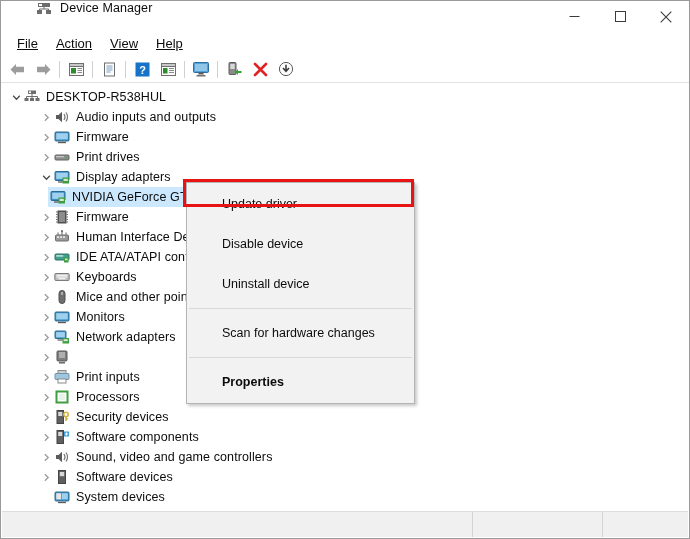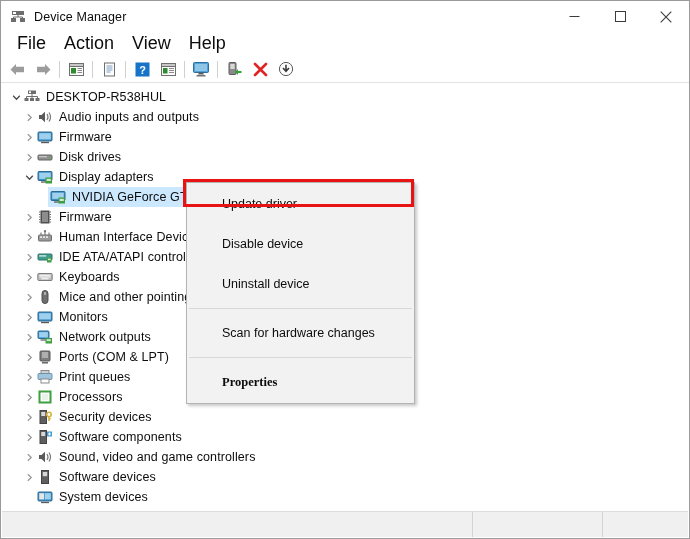--- a/index.html
+++ b/index.html
@@ -19,21 +19,22 @@
     box-sizing: border-box;
     overflow: hidden;
   }
 
   
   .titlebar {
     position: relative;
     height: 31px;
     background: #ffffff;
     display: flex;
-    align-items: center;
+    align-items: flex-start;
+    padding-left: 26px;
   }
   .title-icon {
     margin-left: 9px;
     margin-right: 8px;
     width: 16px;
     height: 16px;
     display: block;
   }
   .title-text {
     font-size: 12.5px;
@@ -59,23 +60,24 @@
 
   
   .menubar {
     height: 24px;
     display: flex;
     align-items: center;
     padding-left: 7px;
     background: #ffffff;
   }
   .menu-item {
-    font-size: 18px;
+    font-size: 13px;
     color: #0c0c0c;
     padding: 2px 9px 3px 9px;
+    text-decoration: underline;
   }
 
   
   .toolbar {
     height: 26px;
     display: flex;
     align-items: center;
     background: #ffffff;
     padding-left: 3px;
     border-bottom: 1px solid #e3e3e3;
@@ -131,21 +133,21 @@
     flex: 0 0 16px;
     margin-right: 6px;
     display: block;
   }
   .row-label {
     font-size: 12.5px;
     color: #0c0c0c;
     letter-spacing: .1px;
   }
   .depth0 { padding-left: 6px; }
-  .depth1 { padding-left: 19px; }
+  .depth1 { padding-left: 36px; }
   .depth2 { padding-left: 48px; }
 
   .row.selected .sel-bg {
     position: absolute;
     left: 46px;
     top: 0;
     height: 20px;
     background: #cce8ff;
     z-index: 0;
   }
@@ -165,21 +167,21 @@
     z-index: 20;
   }
   .ctx-item {
     height: 40px;
     display: flex;
     align-items: center;
     padding-left: 35px;
     font-size: 12.5px;
     color: #0c0c0c;
   }
-  .ctx-item.bold { font-weight: bold; font-family: Liberation Serif, serif; }
+  .ctx-item.bold { font-weight: bold; }
   .ctx-sep {
     height: 1px;
     background: #d8d8d8;
     margin: 4px 2px 4px 2px;
   }
   .ctx-highlight {
     position: absolute;
     left: 182px;
     top: 178px;
     width: 231px;
@@ -388,21 +390,21 @@
               <path d="M2.8 1.2 L6.2 4.5 L2.8 7.8" stroke="#9a9a9a" stroke-width="1.3" fill="none"></path>
             </svg>
         </span>
         <span class="row-icon">
           <svg width="16" height="16" viewBox="0 0 16 16">
             <rect x="1" y="6" width="14" height="5" rx="1" fill="#8f8f8f" stroke="#636363"></rect>
             <rect x="2" y="7.2" width="8" height="1" fill="#d6d6d6"></rect>
             <circle cx="12.6" cy="8.6" r="0.9" fill="#4caf50"></circle>
           </svg>
         </span>
-        <span class="row-label">Disk drives</span>
+        <span class="row-label">Print drives</span>
       </div>
 
       <div class="row depth1">
         <span class="twisty">
           <svg width="9" height="9" viewBox="0 0 9 9">
               <path d="M1.2 2.8 L4.5 6.2 L7.8 2.8" stroke="#4a4a4a" stroke-width="1.3" fill="none"></path>
             </svg>
         </span>
         <span class="row-icon">
           <svg width="16" height="16" viewBox="0 0 16 16">
@@ -536,53 +538,52 @@
         </span>
         <span class="row-icon">
           <svg width="16" height="16" viewBox="0 0 16 16">
             <rect x="1" y="2" width="11" height="7.5" rx="1" fill="#3e8fc4" stroke="#2b6a93"></rect>
             <rect x="2.1" y="3.1" width="8.8" height="5.3" fill="#9fd0ee"></rect>
             <path d="M3.5 11 H9.5" stroke="#5a5a5a" stroke-width="1.2"></path>
             <rect x="8.5" y="9" width="6.5" height="5.5" fill="#3f9e3f"></rect>
             <rect x="9.6" y="10.2" width="4.2" height="2" fill="#d3ead3"></rect>
           </svg>
         </span>
-        <span class="row-label">Network outputs</span>
+        <span class="row-label">Network adapters</span>
       </div>
 
       <div class="row depth1">
         <span class="twisty">
           <svg width="9" height="9" viewBox="0 0 9 9">
               <path d="M2.8 1.2 L6.2 4.5 L2.8 7.8" stroke="#9a9a9a" stroke-width="1.3" fill="none"></path>
             </svg>
         </span>
         <span class="row-icon">
           <svg width="16" height="16" viewBox="0 0 16 16">
             <rect x="3" y="2" width="10" height="10" rx="1" fill="#7e7e7e" stroke="#575757"></rect>
             <path d="M5 4 H11 M5 6 H11 M5 8 H11" stroke="#e0e0e0" stroke-width="1"></path>
             <path d="M5 13.8 H11" stroke="#5a5a5a" stroke-width="1.4"></path>
           </svg>
         </span>
-        <span class="row-label">Ports (COM &amp; LPT)</span>
       </div>
 
       <div class="row depth1">
         <span class="twisty">
           <svg width="9" height="9" viewBox="0 0 9 9">
               <path d="M2.8 1.2 L6.2 4.5 L2.8 7.8" stroke="#9a9a9a" stroke-width="1.3" fill="none"></path>
             </svg>
         </span>
         <span class="row-icon">
           <svg width="16" height="16" viewBox="0 0 16 16">
             <rect x="4" y="1.5" width="8" height="3" fill="#cfcfcf" stroke="#8a8a8a"></rect>
             <rect x="1" y="4.5" width="14" height="6" rx="1" fill="#9fc6dd" stroke="#6d93aa"></rect>
             <rect x="4" y="10" width="8" height="4" fill="#ffffff" stroke="#8a8a8a"></rect>
           </svg>
         </span>
-        <span class="row-label">Print queues</span>
+        <span class="row-label">Print inputs</span>
       </div>
 
       <div class="row depth1">
         <span class="twisty">
           <svg width="9" height="9" viewBox="0 0 9 9">
               <path d="M2.8 1.2 L6.2 4.5 L2.8 7.8" stroke="#9a9a9a" stroke-width="1.3" fill="none"></path>
             </svg>
         </span>
         <span class="row-icon">
           <svg width="16" height="16" viewBox="0 0 16 16">

